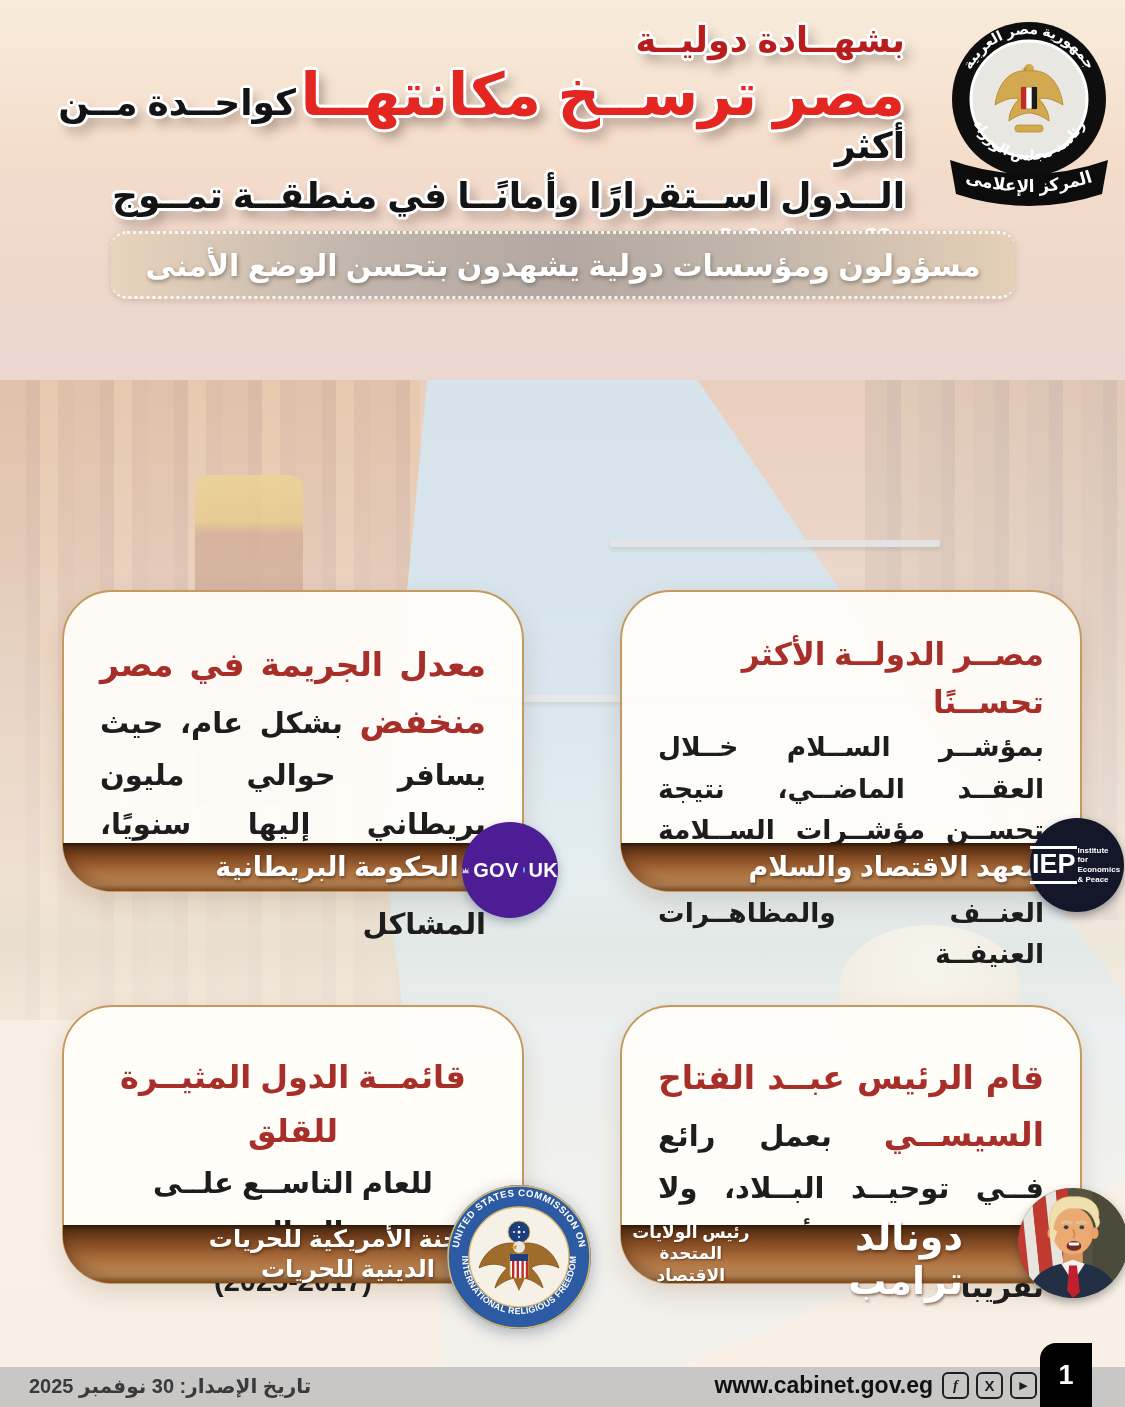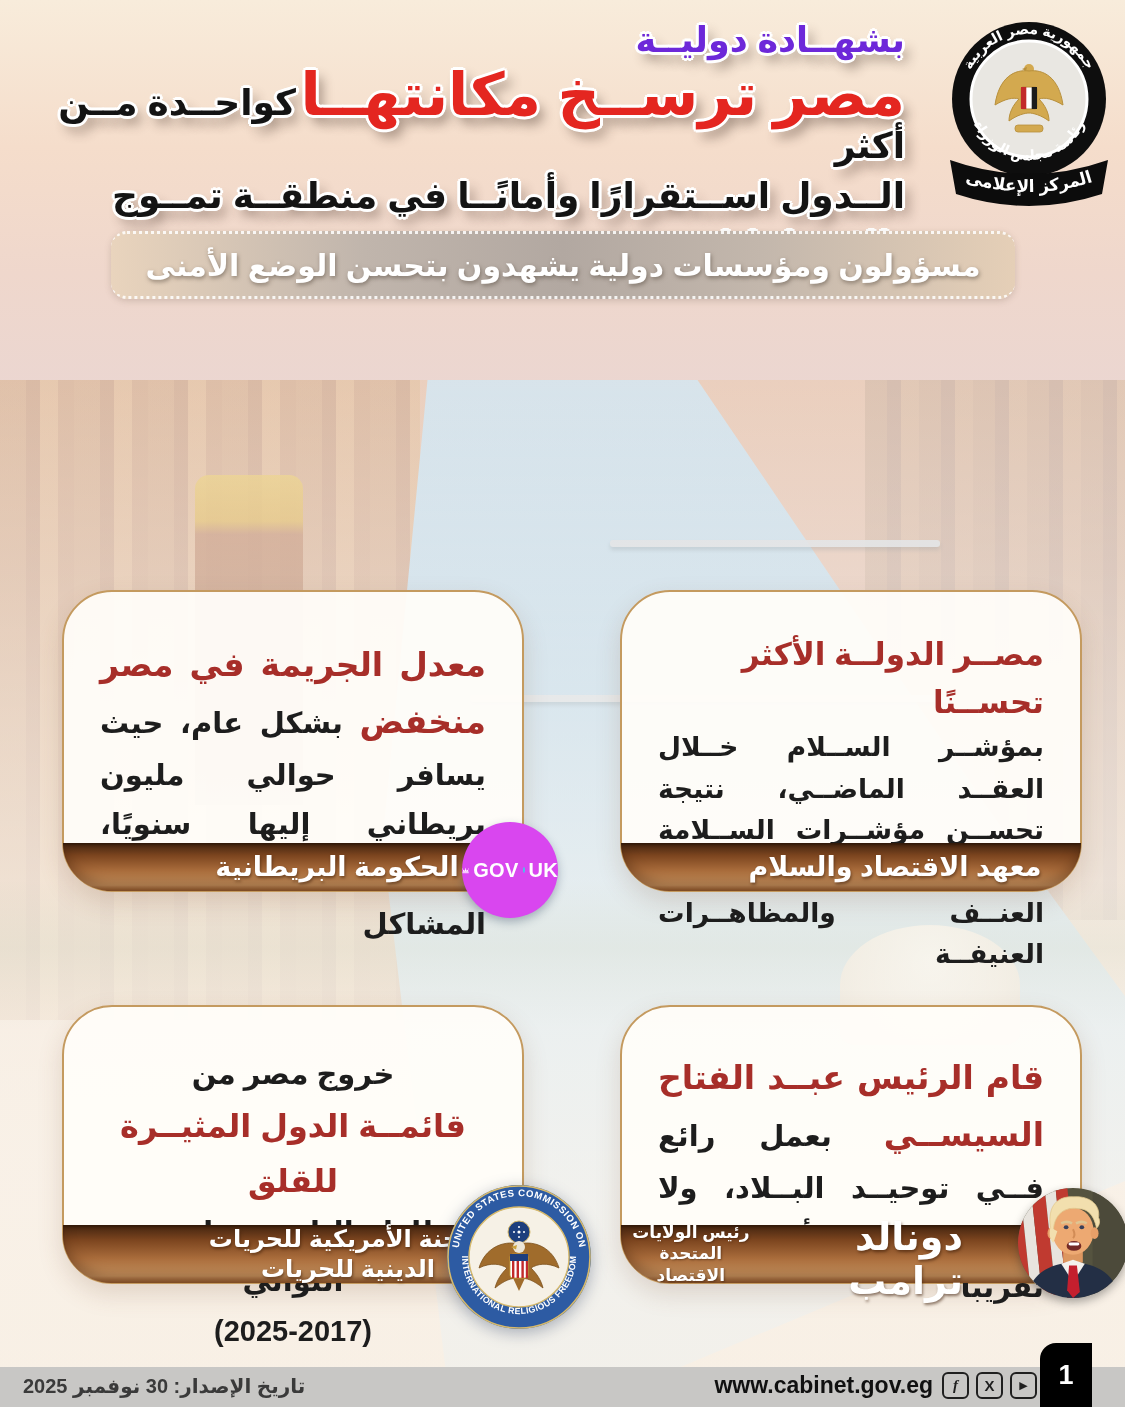--- a/index.html
+++ b/index.html
@@ -29,21 +29,21 @@
     background:radial-gradient(circle at 50% 30%,#f7f1e4 0%,#e9ddc9 60%,#d9c9b2 100%);opacity:.8;}
   .wash{position:absolute;left:0;top:0;width:100%;height:100%;
     background:linear-gradient(180deg,rgba(255,244,234,.18) 0%,rgba(255,250,244,.42) 30%,rgba(255,251,245,.62) 55%,rgba(252,246,238,.78) 80%,rgba(250,243,233,.8) 100%);}
 
   
   .hdr{position:absolute;top:16px;right:220px;width:872px;direction:rtl;text-align:right;}
   .halo{text-shadow:
      3px 0 0 #fff,-3px 0 0 #fff,0 3px 0 #fff,0 -3px 0 #fff,
      2px 2px 0 #fff,-2px 2px 0 #fff,2px -2px 0 #fff,-2px -2px 0 #fff,
      6px 8px 12px rgba(60,40,30,.45);}
-  .h-l1{font-size:35px;font-weight:800;color:#6d28d9;line-height:1.35;}
+  .h-l1{font-size:35px;font-weight:800;color:#b91c1c;line-height:1.35;}
   .h-l2{line-height:1.05;margin-top:2px;text-align:right;}
   .h-l2 .big-red{font-size:59px;font-weight:800;color:#e42620;}
   .h-l2 .blk{font-size:36px;font-weight:800;color:#141414;}
   .h-l3{font-size:36px;font-weight:800;color:#141414;line-height:1.4;margin-top:6px;}
 
   .cab-logo{position:absolute;left:938px;top:20px;width:182px;height:205px;}
 
   .banner{position:absolute;left:111px;top:231px;width:904px;height:62px;border-radius:16px;
     background:linear-gradient(90deg,#e9d4bd 0%,#c0b5ac 28%,#b2a8a1 50%,#c3b7ac 72%,#e5cfb7 100%);
     border-top:3px dotted rgba(255,255,255,.85);border-bottom:3px dotted rgba(255,255,255,.85);
@@ -82,37 +82,37 @@
   .card-bl .org{font-size:24px;line-height:1.25;padding-left:110px;}
 
   
   .card-br .bar{justify-content:flex-start;direction:rtl;padding-right:118px;gap:26px;}
   .t-name{color:#fff;font-size:38px;font-weight:800;text-shadow:1px 2px 3px rgba(60,30,10,.55);margin-top:9px;}
   .t-role{color:#fff;font-size:17px;font-weight:700;line-height:1.25;text-align:center;direction:rtl;
     text-shadow:1px 1px 2px rgba(60,30,10,.5);}
 
   
   .govuk{position:absolute;right:-36px;bottom:-28px;width:96px;height:96px;border-radius:50%;
-    background:#d946ef;display:flex;align-items:center;justify-content:center;gap:4px;
+    background:#4c1d95;display:flex;align-items:center;justify-content:center;gap:4px;
     box-shadow:0 4px 10px rgba(40,60,90,.35);}
   .govuk .t{color:#fff;font-weight:800;font-size:20px;letter-spacing:.3px;}
   .govuk .dot{width:6px;height:6px;border-radius:50%;background:#43c6e8;display:inline-block;}
   .iep{position:absolute;right:-44px;bottom:-22px;width:94px;height:94px;border-radius:50%;
     background:#14162a;display:flex;align-items:center;justify-content:center;
     box-shadow:0 4px 10px rgba(20,22,42,.4);}
   .iep .mark{color:#fff;font-size:27px;font-weight:800;line-height:1;
     border-top:3px solid #fff;border-bottom:3px solid #fff;padding:2px 2px 3px;}
   .iep .sub{color:#fff;font-size:8px;line-height:1.2;margin-right:4px;text-align:left;font-weight:700;}
   .seal{position:absolute;right:-72px;bottom:-50px;width:150px;height:150px;filter:drop-shadow(0 4px 8px rgba(30,50,90,.35));}
   .tphoto{position:absolute;right:-48px;bottom:-16px;width:110px;height:110px;border-radius:50%;
     overflow:hidden;box-shadow:0 4px 10px rgba(40,40,40,.4);}
 
   
   .footer{position:absolute;left:0;top:1367px;width:1125px;height:40px;background:#c8c7c5;}
-  .f-date{position:absolute;left:23px;top:1374px;font-size:20px;font-weight:700;color:#3a3a3a;direction:rtl;}
+  .f-date{position:absolute;left:29px;top:1374px;font-size:20px;font-weight:700;color:#3a3a3a;direction:rtl;}
   .f-web{position:absolute;right:192px;top:1372px;font-size:23px;font-weight:800;color:#101010;}
   .f-icons{position:absolute;right:88px;top:1372px;display:flex;gap:7px;}
   .f-ic{width:27px;height:27px;border:2.5px solid #1f1f1f;border-radius:6px;box-sizing:border-box;
     display:flex;align-items:center;justify-content:center;font-size:15px;font-weight:800;color:#1f1f1f;background:rgba(255,255,255,.0);}
   .f-ic.fb{font-family:"Liberation Serif",serif;font-style:italic;}
   .f-ic.yt{font-size:11px;}
   .f-tab{position:absolute;right:33px;top:1343px;width:52px;height:64px;background:#000;
     border-radius:16px 0 0 0;display:flex;align-items:center;justify-content:center;}
   .f-tab span{color:#fff;font-size:27px;font-weight:800;}
 </style>
@@ -197,25 +197,32 @@
   </div>
 
   <div class="card card-tr">
     <p class="quote">
       <span class="red title">مصــر الدولــة الأكثر تحســنًا</span>
       <span>بمؤشــر الســلام خــلال العقــد الماضــي، نتيجة تحســن مؤشــرات الســلامة والأمــن وتراجــع جرائــم العنــف والمظاهــرات العنيفــة</span>
     </p>
     <div class="bar">
       <span class="org">معهد الاقتصاد والسلام</span>
     </div>
+    <div class="iep">
+      <span class="mark">IEP</span>
+      <span class="sub">
+        <span>Institute for</span><br>
+        <span>Economics</span><br>
+        <span>&amp; Peace</span>
+      </span>
+    </div>
   </div>
 
   <div class="card card-bl">
     <p class="quote">
-      <span class="ln">خروج مصر من</span>
       <span class="red">قائمــة الدول المثيــرة للقلق</span>
       <span class="ln">للعام التاســع علــى التوالي</span>
       <span class="ln">(2025-2017)</span>
     </p>
     <div class="bar">
       <span class="org">
         <span>اللجنة الأمريكية للحريات</span><br>
         <span>الدينية للحريات</span>
       </span>
     </div>

